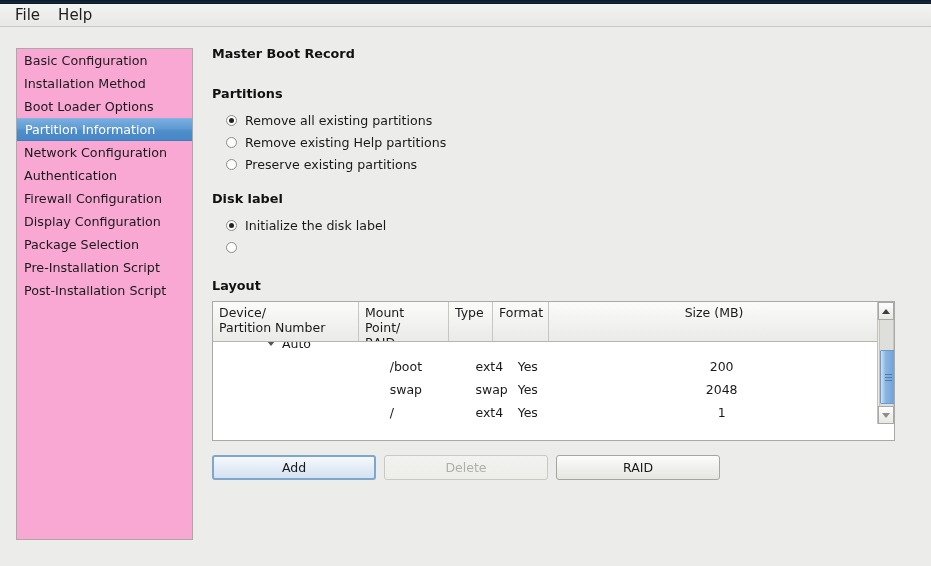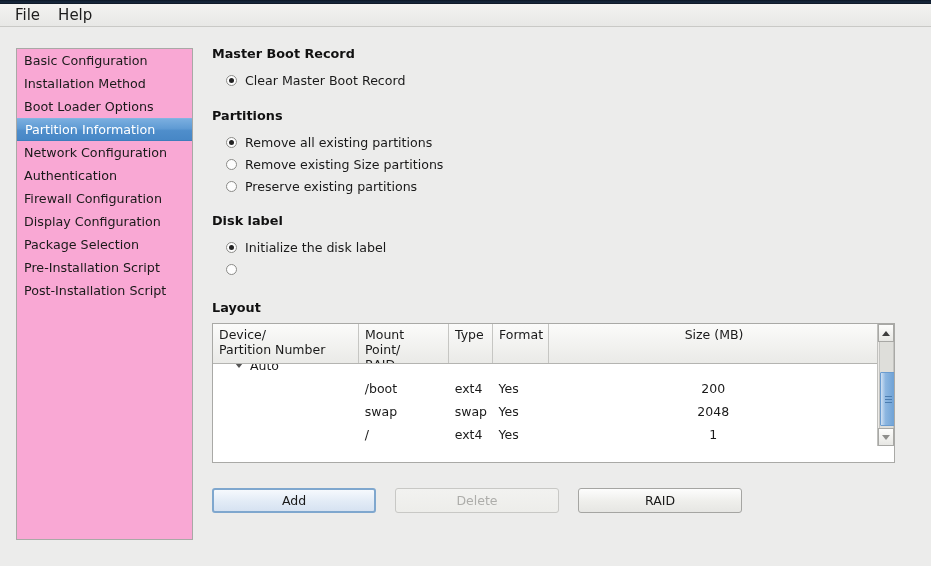--- a/index.html
+++ b/index.html
@@ -159,20 +159,21 @@
   #tbody {
     position: absolute;
     left: 0; top: 40px;
     width: 665px;
     height: 82px;
     overflow: hidden;
   }
   #rows-inner {
     position: relative;
     margin-top: -10px;
+    padding-left: 32px;
   }
   .trow {
     display: flex;
     height: 23px;
     align-items: center;
     font-size: 12.5px;
     color: #1a1a1a;
     cursor: default;
   }
   .td {
@@ -256,22 +257,22 @@
     display: block;
     height: 1px;
     background: #4b7db0;
     margin-bottom: 2px;
   }
   #sb-down-holder { position: absolute; left: 0px; bottom: 0px; }
 
   
   #buttons {
     display: flex;
-    gap: 19px;
-    margin-top: 25px;
+    gap: 8px;
+    margin-top: 14px;
   }
   .btn {
     width: 164px;
     height: 25px;
     font-size: 12.5px;
     color: #1a1a1a;
     background: linear-gradient(to bottom, #fdfdfd 0%, #efefec 52%, #e6e6e3 100%);
     border: 1px solid #a5a5a2;
     border-radius: 3px;
     display: flex;
@@ -313,36 +314,32 @@
     <div class="side-item">Display Configuration</div>
     <div class="side-item">Package Selection</div>
     <div class="side-item">Pre-Installation Script</div>
     <div class="side-item">Post-Installation Script</div>
   </div>
 
   <div id="panel">
 
     <div class="sec-title">Master Boot Record</div>
     <div style="height:8px"></div>
-    <div class="radio-row">
-      <span class="radio on"></span>
-      <span class="radio-label">Clear Master Boot Record</span>
-    </div>
 
     <div style="height:17px"></div>
 
     <div class="sec-title">Partitions</div>
     <div style="height:8px"></div>
     <div class="radio-row">
       <span class="radio on"></span>
       <span class="radio-label">Remove all existing partitions</span>
     </div>
     <div class="radio-row">
       <span class="radio"></span>
-      <span class="radio-label">Remove existing Size partitions</span>
+      <span class="radio-label">Remove existing Help partitions</span>
     </div>
     <div class="radio-row">
       <span class="radio"></span>
       <span class="radio-label">Preserve existing partitions</span>
     </div>
 
     <div style="height:16px"></div>
 
     <div class="sec-title">Disk label</div>
     <div style="height:8px"></div>

